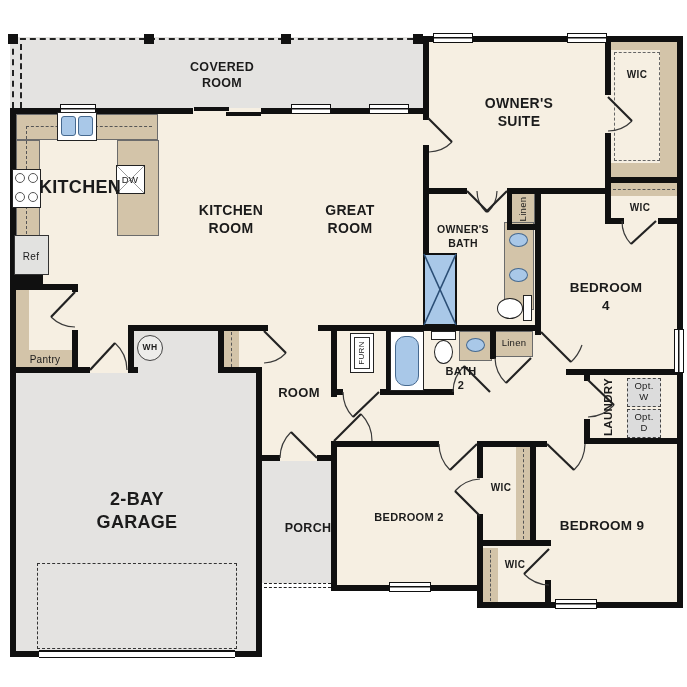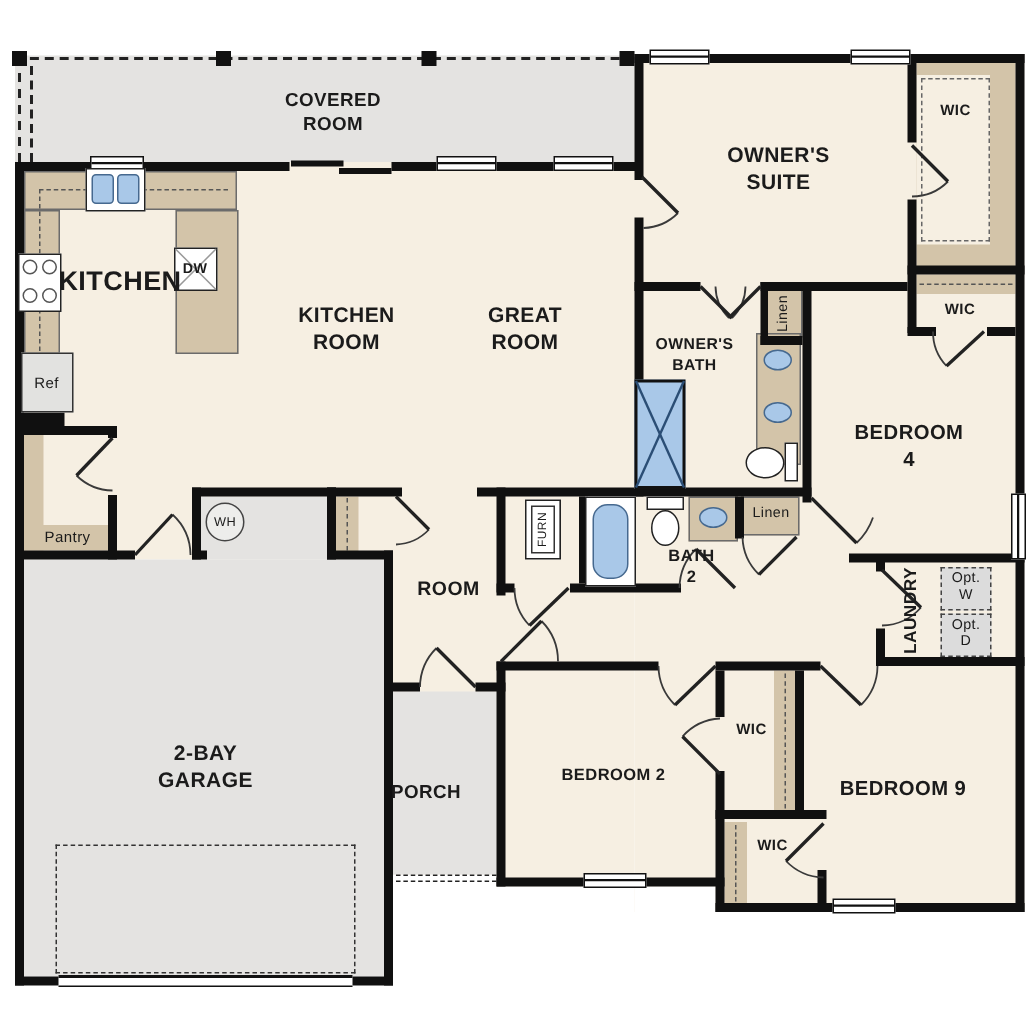--- a/index.html
+++ b/index.html
@@ -295,31 +295,31 @@
     <div class="lbl" style="left:463px;top:237px;font-size:10.5px">OWNER'S
 BATH</div>
     <div class="lbl vert" style="left:523px;top:209px;font-size:9.5px;font-weight:normal">Linen</div>
     <div class="lbl" style="left:606px;top:297px;font-size:13.5px">BEDROOM 4</div>
     <div class="lbl" style="left:45px;top:359px;font-size:10px;font-weight:normal">Pantry</div>
     <div class="lbl" style="left:299px;top:393px;font-size:13px">ROOM</div>
     <div class="lbl" style="left:461px;top:378px;font-size:11px">BATH
 2</div>
     <div class="lbl" style="left:514px;top:343px;font-size:9.5px;font-weight:normal">Linen</div>
     <div class="lbl vert" style="left:608px;top:407px;font-size:11.5px">LAUNDRY</div>
-    <div class="lbl" style="left:137px;top:511px;font-size:14px">2-BAY
+    <div class="lbl" style="left:137px;top:511px;font-size:18px">2-BAY
 GARAGE</div>
-    <div class="lbl" style="left:284px;top:528px;font-size:12.5px">PORCH</div>
+    <div class="lbl" style="left:308px;top:528px;font-size:12.5px">PORCH</div>
     <div class="lbl" style="left:409px;top:517px;font-size:11px">BEDROOM 2</div>
     <div class="lbl" style="left:501px;top:487px;font-size:10px">WIC</div>
     <div class="lbl" style="left:602px;top:526px;font-size:13.5px">BEDROOM 9</div>
     <div class="lbl" style="left:515px;top:564px;font-size:10px">WIC</div>
 
     <div class="lbl" style="left:31px;top:256px;font-size:10px;font-weight:normal">Ref</div>
-    <div class="lbl" style="left:130px;top:180px;font-size:9.5px;font-weight:bold">DW</div>
-    <div class="lbl" style="left:150px;top:348px;font-size:8.5px;font-weight:normal">WH</div>
+    <div class="lbl" style="left:130px;top:180px;font-size:9.5px;font-weight:normal">DW</div>
+    <div class="lbl" style="left:150px;top:348px;font-size:8.5px;font-weight:bold">WH</div>
     <div class="lbl vert" style="left:362px;top:353px;font-size:8px;font-weight:normal">FURN</div>
     <div class="lbl" style="left:644px;top:392px;font-size:9.5px;font-weight:normal;line-height:1.15">Opt.
 W</div>
     <div class="lbl" style="left:644px;top:423px;font-size:9.5px;font-weight:normal;line-height:1.15">Opt.
 D</div>
   </div>
 
 </div>
 
 </body></html>

